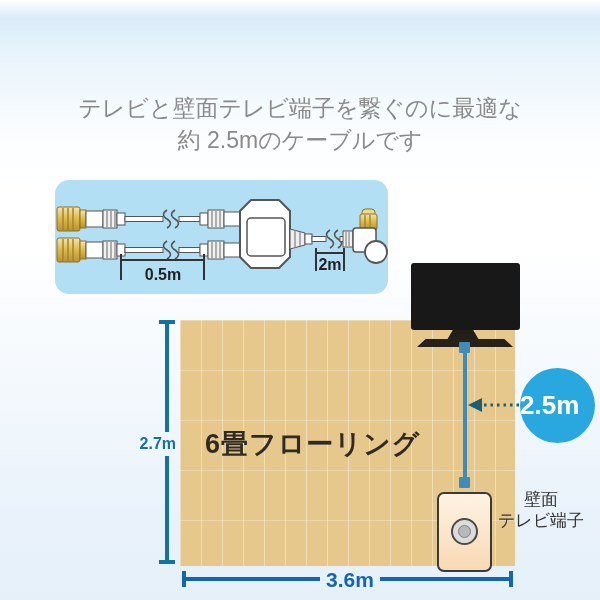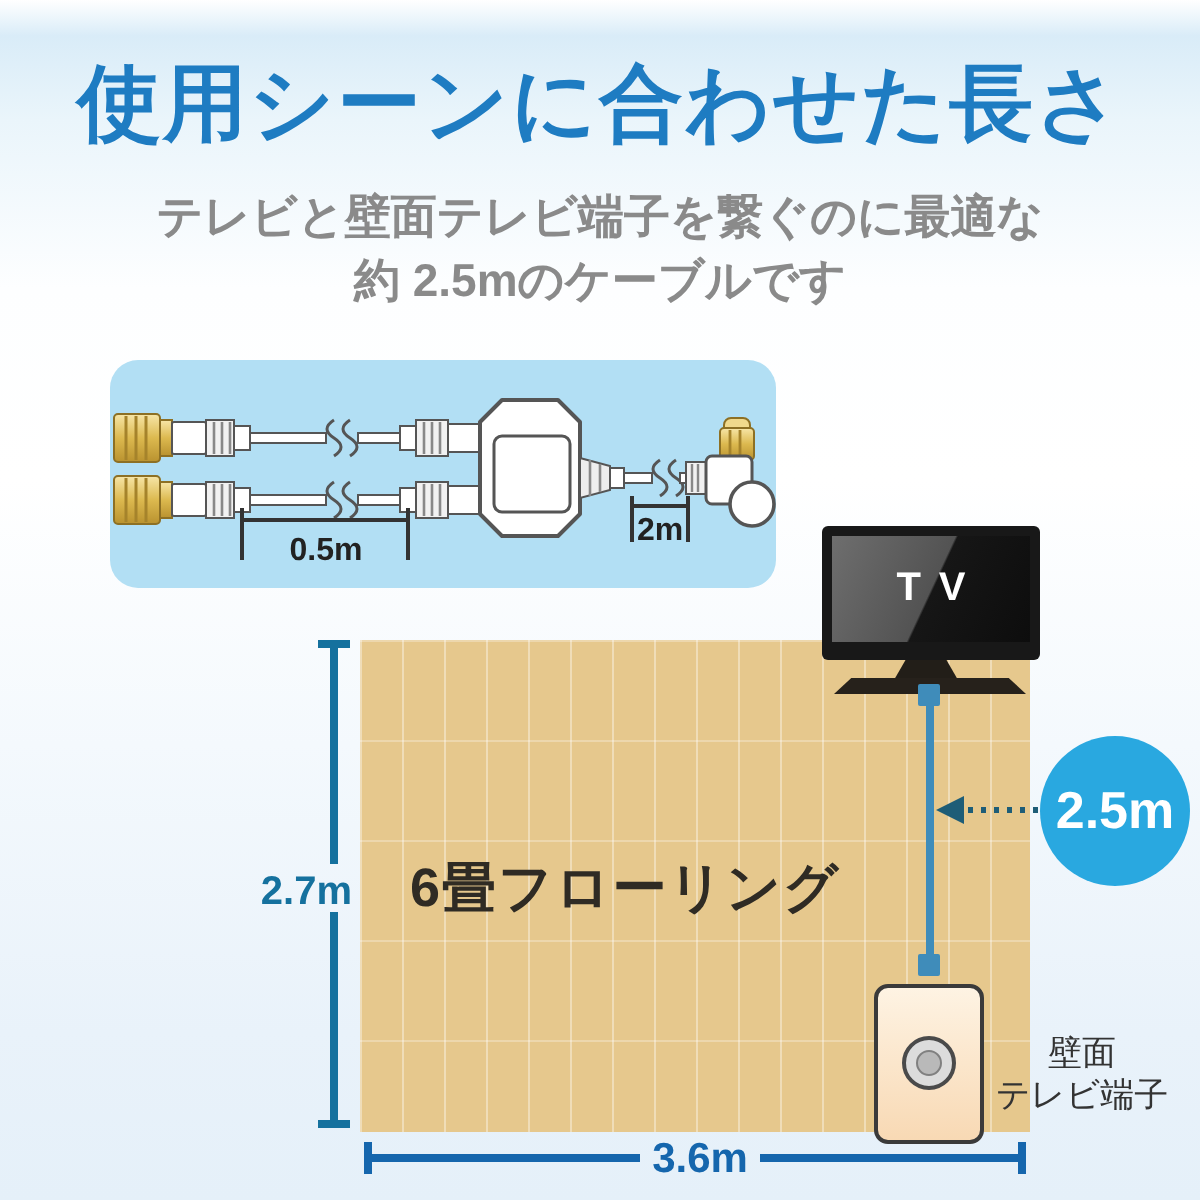--- a/index.html
+++ b/index.html
@@ -16,21 +16,21 @@
   .abs { position: absolute; }
 
   
   .title {
     top: 24px; left: 0; width: 600px; text-align: center;
     font-size: 42px; font-weight: 700; color: #1e7cc2; letter-spacing: 1px;
     white-space: nowrap;
   }
   .subtitle {
     top: 92px; left: 0; width: 600px; text-align: center;
-    font-size: 23px; font-weight: 700; color: #8a8a8a; line-height: 32px;
+    font-size: 23px; font-weight: 400; color: #8a8a8a; line-height: 32px;
   }
 
   
   .cable-panel {
     left: 15px; top: 180px; width: 333px; height: 114px;
     background: #b2dff4; border-radius: 14px; margin-left: 40px;
   }
   .cable-panel svg { display: block; width: 333px; height: 114px; }
   .dim-text { font-size: 16px; font-weight: 700; fill: #222; }
 
@@ -70,55 +70,54 @@
   .terminal {
     left: 437px; top: 492px; width: 55px; height: 80px;
     background: linear-gradient(180deg, #fef3e3, #f8d9b4);
     border: 2px solid #3a3a3a; border-radius: 7px;
   }
   .terminal-jack-outer { left: 451px; top: 518px; width: 27px; height: 27px;
     background: #dcdcdc; border: 2px solid #4a4a4a; border-radius: 50%; }
   .terminal-jack-inner { left: 458px; top: 525px; width: 13px; height: 13px;
     background: #b9b9b9; border: 1px solid #808080; border-radius: 50%; }
   .terminal-label {
-    left: 490px; top: 517px; width: 102px; text-align: center;
+    left: 490px; top: 490px; width: 102px; text-align: center;
     font-size: 17px; color: #333; line-height: 1.22; font-weight: 500;
   }
 
   
   .badge {
     left: 520px; top: 368px; width: 75px; height: 75px; border-radius: 50%;
     background: #29a8e0; color: #fff; font-size: 26px; font-weight: 700;
-    display: flex; align-items: center; justify-content: center;
+    display: flex; align-items: center; justify-content: flex-start;
   }
   .arrow-svg { left: 468px; top: 398px; }
 
   
   .dim-teal { background: #15719e; }
   .dim-blue { background: #1566ad; }
   .depth-cap-top { left: 159px; top: 320px; width: 16px; height: 4px; }
   .depth-seg1 { left: 165px; top: 320px; width: 4px; height: 112px; }
   .depth-label { left: 122px; top: 435px; width: 54px; text-align: right;
-    font-size: 20px; font-weight: 700; color: #15719e; }
+    font-size: 16px; font-weight: 700; color: #15719e; }
   .depth-seg2 { left: 165px; top: 456px; width: 4px; height: 108px; }
   .depth-cap-bottom { left: 159px; top: 560px; width: 16px; height: 4px; }
 
   .width-cap-left { left: 182px; top: 571px; width: 4px; height: 16px; }
   .width-seg1 { left: 184px; top: 577px; width: 136px; height: 4px; }
   .width-label { left: 320px; top: 568px; width: 60px; text-align: center;
     font-size: 21px; font-weight: 700; color: #1566ad; }
   .width-seg2 { left: 380px; top: 577px; width: 131px; height: 4px; }
   .width-cap-right { left: 509px; top: 571px; width: 4px; height: 16px; }
 </style>
 </head>
 <body>
 
 <div id="stage">
 
-  <div class="abs title">使用シーンに合わせた長さ</div>
   <div class="abs subtitle">
     <div>テレビと壁面テレビ端子を繋ぐのに最適な</div>
     <div>約 2.5mのケーブルです</div>
   </div>
 
   <div class="abs cable-panel">
     <svg viewBox="0 0 333 114">
       <defs>
         <linearGradient id="gold" x1="0" y1="0" x2="0" y2="1">
           <stop offset="0" stop-color="#f7e6a8"></stop>
@@ -225,23 +224,20 @@
   <div class="abs dim-teal depth-seg2"></div>
   <div class="abs dim-teal depth-cap-bottom"></div>
 
   <div class="abs dim-blue width-cap-left"></div>
   <div class="abs dim-blue width-seg1"></div>
   <div class="abs width-label">3.6m</div>
   <div class="abs dim-blue width-seg2"></div>
   <div class="abs dim-blue width-cap-right"></div>
 
   <div class="abs tv-bezel"></div>
-  <div class="abs tv-screen">
-    <span class="tv-text">TV</span>
-  </div>
   <div class="abs tv-neck"></div>
   <div class="abs tv-base"></div>
 
   <div class="abs conn-sq top"></div>
   <div class="abs conn-line"></div>
   <div class="abs conn-sq bottom"></div>
 
   <div class="abs terminal"></div>
   <div class="abs terminal-jack-outer"></div>
   <div class="abs terminal-jack-inner"></div>

